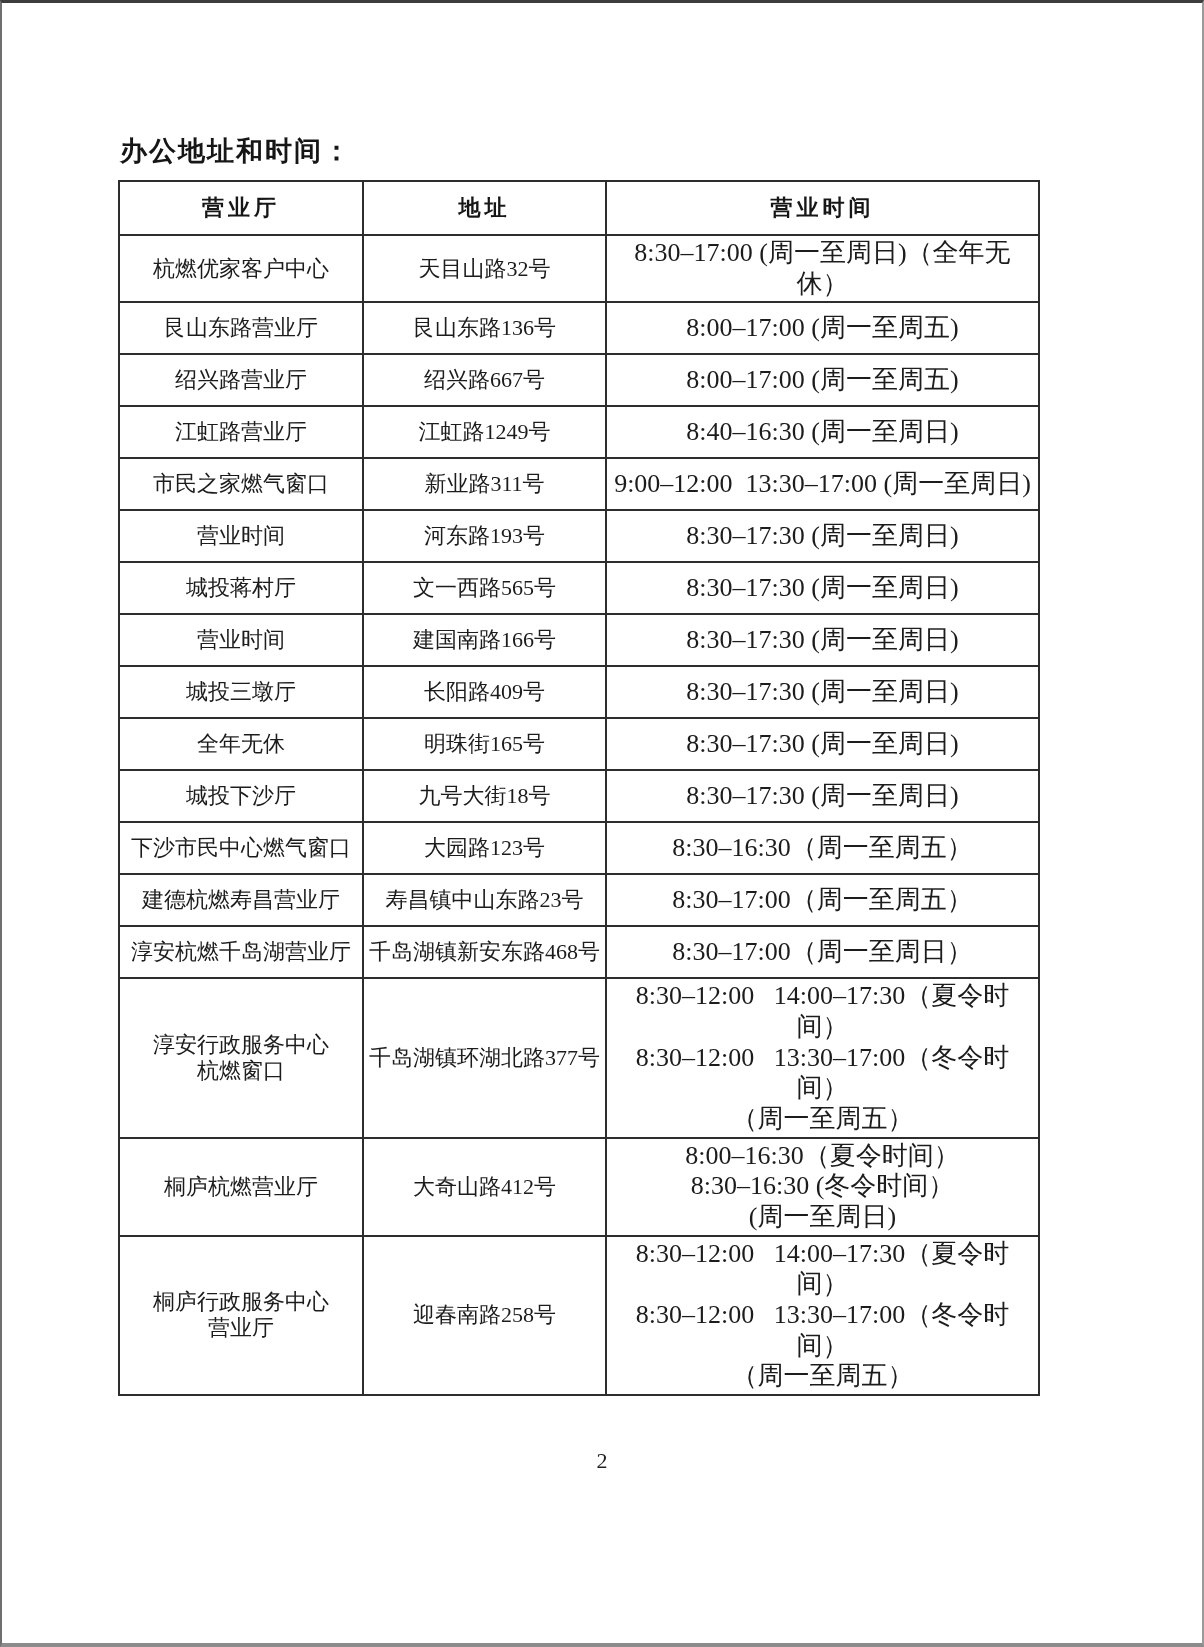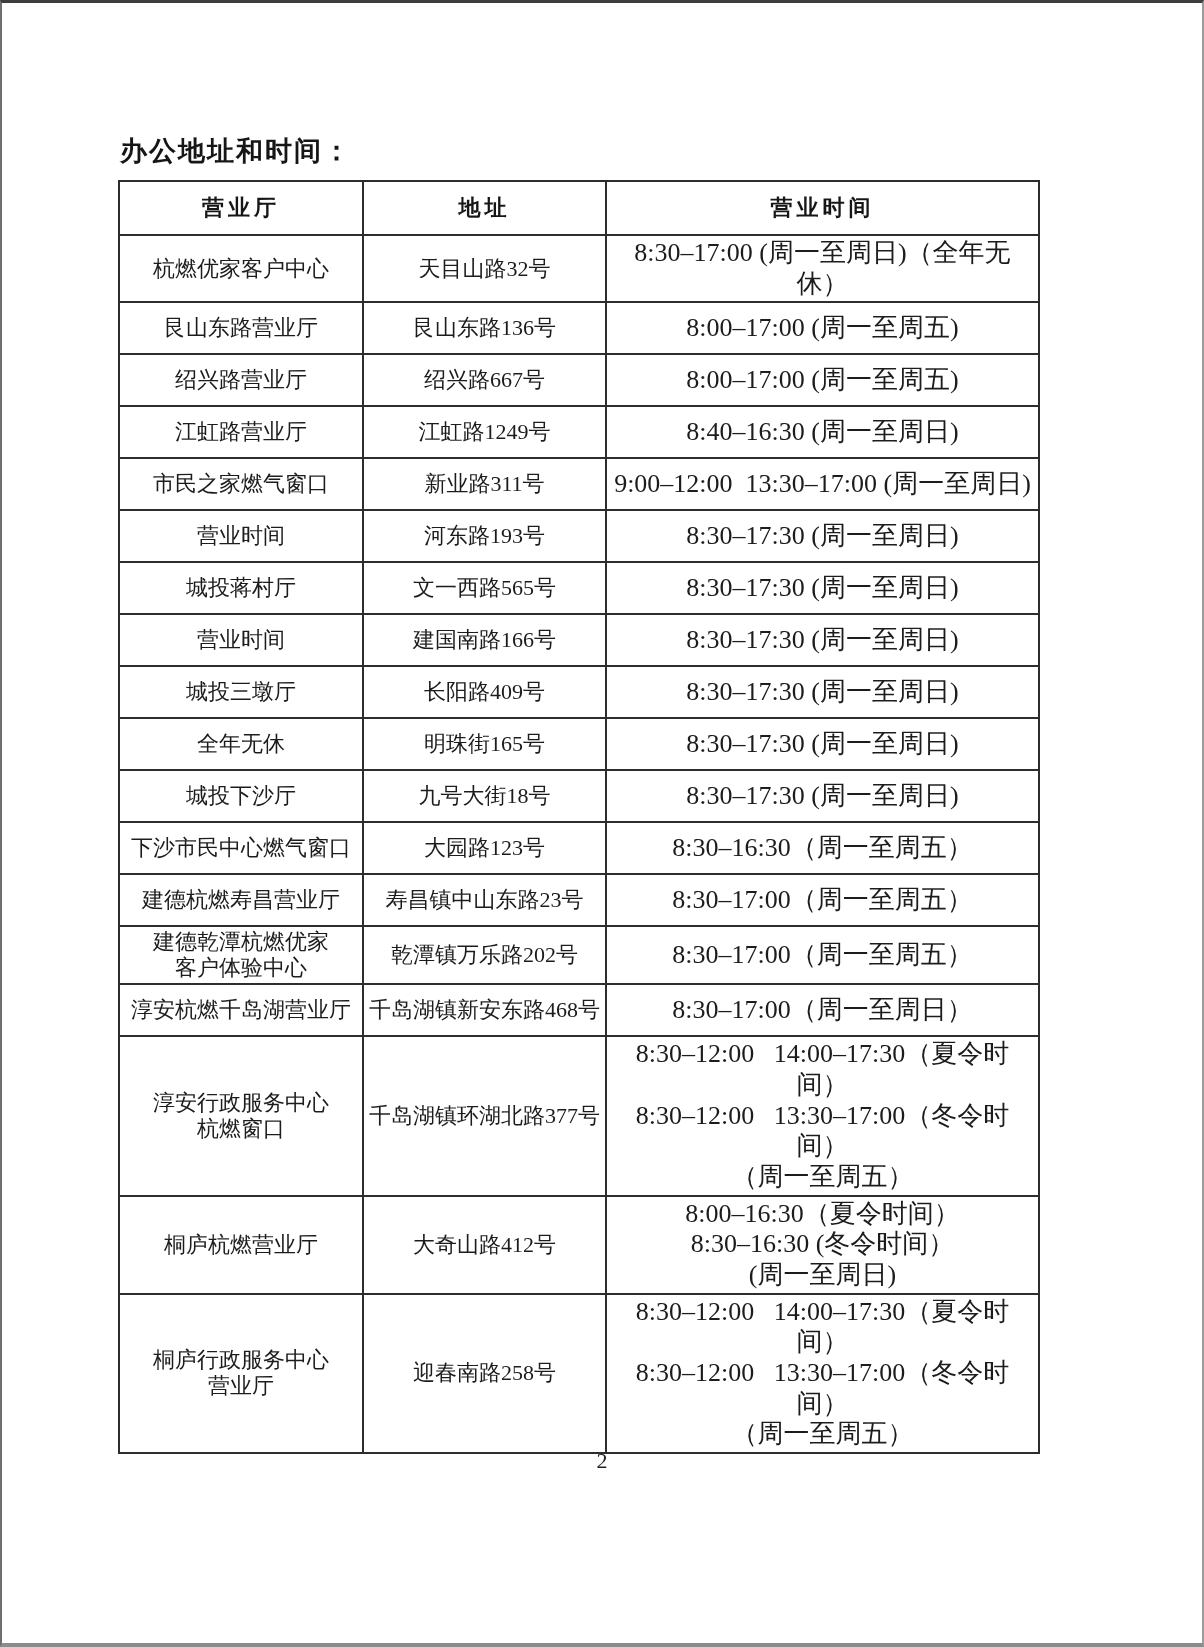--- a/index.html
+++ b/index.html
@@ -146,26 +146,20 @@
     <td class="hall-cell">下沙市民中心燃气窗口</td>
     <td class="address-cell">大园路123号</td>
     <td class="hours-cell">8:30–16:30（周一至周五）</td>
   </tr>
       <tr>
     <td class="hall-cell">建德杭燃寿昌营业厅</td>
     <td class="address-cell">寿昌镇中山东路23号</td>
     <td class="hours-cell">8:30–17:00（周一至周五）</td>
   </tr>
       <tr>
-    <td class="hall-cell">建德乾潭杭燃优家
-客户体验中心</td>
-    <td class="address-cell">乾潭镇万乐路202号</td>
-    <td class="hours-cell">8:30–17:00（周一至周五）</td>
-  </tr>
-      <tr>
     <td class="hall-cell">淳安杭燃千岛湖营业厅</td>
     <td class="address-cell">千岛湖镇新安东路468号</td>
     <td class="hours-cell">8:30–17:00（周一至周日）</td>
   </tr>
       <tr>
     <td class="hall-cell">淳安行政服务中心
 杭燃窗口</td>
     <td class="address-cell">千岛湖镇环湖北路377号</td>
     <td class="hours-cell">8:30–12:00   14:00–17:30（夏令时间）
 8:30–12:00   13:30–17:00（冬令时间）

